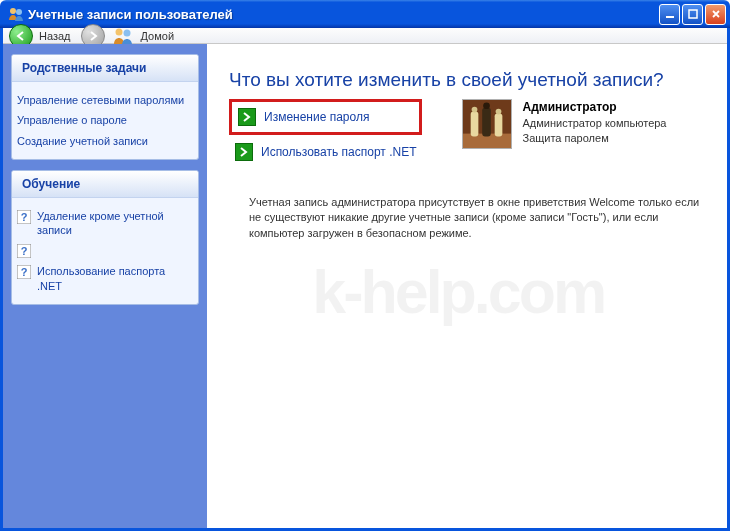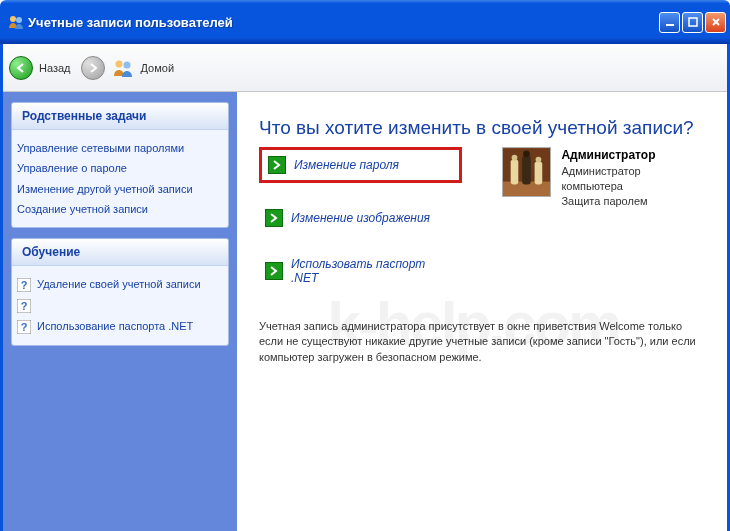--- a/index.html
+++ b/index.html
@@ -1,59 +1,59 @@
 <!DOCTYPE html>
 <html><head>
 <meta charset="utf-8">
 <style>
 * { box-sizing: border-box; margin: 0; padding: 0; }
 body { font-family: Tahoma, sans-serif; font-size: 11px; background: #fff; width: 730px; height: 531px; overflow: hidden; position: relative; }
 
-.titlebar { height: 44px; background: linear-gradient(to bottom, #3a83e8 0%, #0855dd 8%, #0855dd 85%, #0435a8 100%); display: flex; align-items: center; padding: 0 4px; color: #fff; border-radius: 6px 6px 0 0; }
+.titlebar { height: 28px; background: linear-gradient(to bottom, #3a83e8 0%, #0855dd 8%, #0855dd 85%, #0435a8 100%); display: flex; align-items: center; padding: 0 4px; color: #fff; border-radius: 6px 6px 0 0; }
 .titlebar-icon { width: 16px; height: 16px; margin: 0 4px; }
 .titlebar-title { flex: 1; font-weight: bold; font-size: 13px; text-shadow: 1px 1px 1px rgba(0,0,0,.3); }
 .winbtn { width: 21px; height: 21px; margin-left: 2px; border-radius: 3px; border: 1px solid #fff; display: flex; align-items: center; justify-content: center; font-family: Arial; font-weight: bold; cursor: pointer; }
 .winbtn.min, .winbtn.max { background: linear-gradient(to bottom,#4f8ff1,#1352c6); color: #fff; }
 .winbtn.close { background: linear-gradient(to bottom,#f19b6c,#d9411e); color: #fff; }
 .winbtn svg { display: block; }
 
 .window-frame { border-left: 3px solid #0855dd; border-right: 3px solid #0855dd; border-bottom: 3px solid #0855dd; height: 503px; background: #fff; display: flex; flex-direction: column; }
 
-.toolbar { height: 48px; background: linear-gradient(to bottom,#fdfdfd,#eef0f5); border-bottom: 1px solid #c8c8c8; display: flex; align-items: center; padding: 0 6px; gap: 4px; }
+.toolbar { height: 16px; background: linear-gradient(to bottom,#fdfdfd,#eef0f5); border-bottom: 1px solid #c8c8c8; display: flex; align-items: center; padding: 0 6px; gap: 4px; }
 .navbtn { width: 24px; height: 24px; border-radius: 50%; display: flex; align-items: center; justify-content: center; cursor: pointer; }
 .navbtn.back { background: radial-gradient(circle at 30% 30%, #8eee8e, #1a9a1a); border: 1px solid #0c6c0c; }
 .navbtn.fwd { background: radial-gradient(circle at 30% 30%, #e0e0e0, #a0a0a0); border: 1px solid #888; }
 .navlabel { color: #333; margin: 0 6px 0 2px; cursor: pointer; }
 .home-icon { width: 22px; height: 18px; margin-left: 4px; }
 
 .content-area { flex: 1; display: flex; background: #6487dc; }
-.sidebar { width: 234px; padding: 10px 8px; }
+.sidebar { width: 204px; padding: 10px 8px; }
 .sidebox { background: #f0f5ff; border: 1px solid #a6bde6; border-radius: 3px; margin-bottom: 10px; overflow: hidden; }
 .sidebox-header { background: linear-gradient(to bottom,#fff,#d6e2f6); color: #1842a6; font-weight: bold; font-size: 12px; padding: 6px 10px; border-bottom: 1px solid #c3d3ef; }
 .sidebox-body { padding: 8px 5px; }
 .sidelink { color: #1842a6; padding: 3px 0; cursor: pointer; line-height: 1.3; }
 .sidelink.with-q { display: flex; gap: 6px; align-items: flex-start; }
 .q-icon { width: 14px; height: 14px; flex-shrink: 0; margin-top: 1px; }
 
 .main { flex: 1; background: #fff; padding: 24px 22px; position: relative; }
 .main-title { color: #1842a6; font-size: 19px; font-weight: normal; margin-bottom: 7px; line-height: 1.25; }
 .tasks-and-user { display: flex; gap: 40px; align-items: flex-start; }
-.task-list { display: flex; flex-direction: column; gap: 22px; font-style: italic; }
+.task-list { display: flex; flex-direction: column; gap: 4px; }
 .task-item { display: flex; align-items: center; gap: 8px; cursor: pointer; padding: 4px 6px; }
 .task-item.highlighted { border: 3px solid #d21c1c; padding: 6px 10px 6px 6px; }
 .arrow-icon { width: 18px; height: 18px; background: #1a9a1a; border: 1px solid #0c6c0c; display: flex; align-items: center; justify-content: center; flex-shrink: 0; }
 .task-label { color: #1842a6; font-size: 12px; }
 
 .user-block { display: flex; gap: 10px; align-items: flex-start; }
 .user-pic { width: 50px; height: 50px; border: 1px solid #b0b0b0; }
 .user-info { line-height: 1.4; }
 .user-name { font-weight: bold; font-size: 12px; }
 .user-role, .user-prot { font-size: 11px; color: #333; }
 
-.note-text { color: #333; font-size: 11px; line-height: 1.4; margin-top: 30px; max-width: 470px; }
+.note-text { color: #333; font-size: 11px; line-height: 1.4; margin-top: 30px; max-width: 470px; margin-left: 20px; }
 
 .watermark { position: absolute; left: 50%; top: 50%; transform: translate(-53%,-42%); font-size: 61px; font-weight: bold; color: rgba(0,0,0,0.05); letter-spacing: -3px; white-space: nowrap; pointer-events: none; font-family: Arial; }
 </style>
 </head>
 <body>
 
 <div class="titlebar">
   <svg class="titlebar-icon" viewBox="0 0 16 16">
       <circle cx="5" cy="5" r="3" fill="#f4c36a"></circle>
       <circle cx="11" cy="6" r="3" fill="#8abff0"></circle>
@@ -101,34 +101,33 @@
   </div>
 
   <div class="content-area">
     <div class="sidebar">
 
       <div class="sidebox">
         <div class="sidebox-header">Родственные задачи</div>
         <div class="sidebox-body">
           <div class="sidelink">Управление сетевыми паролями</div>
           <div class="sidelink">Управление о пароле</div>
-          <div class="sidelink">Изменение другой учетной записи</div>
           <div class="sidelink">Создание учетной записи</div>
         </div>
       </div>
 
       <div class="sidebox">
         <div class="sidebox-header">Обучение</div>
         <div class="sidebox-body">
           <div class="sidelink with-q">
             <svg class="q-icon" viewBox="0 0 14 14">
                 <rect width="14" height="14" fill="#fff" stroke="#888"></rect>
                 <text x="7" y="11" text-anchor="middle" font-size="11" fill="#3a6fc7" font-weight="bold">?</text>
               </svg>
-            <span>Удаление своей учетной записи</span>
+            <span>Удаление кроме учетной записи</span>
           </div>
           <div class="sidelink with-q">
             <svg class="q-icon" viewBox="0 0 14 14">
                 <rect width="14" height="14" fill="#fff" stroke="#888"></rect>
                 <text x="7" y="11" text-anchor="middle" font-size="11" fill="#3a6fc7" font-weight="bold">?</text>
               </svg>
           </div>
           <div class="sidelink with-q">
             <svg class="q-icon" viewBox="0 0 14 14">
                 <rect width="14" height="14" fill="#fff" stroke="#888"></rect>
@@ -155,28 +154,20 @@
                 </svg>
               </div>
             <span class="task-label">Изменение пароля</span>
           </div>
           <div class="task-item">
             <div class="arrow-icon">
                 <svg width="10" height="10" viewBox="0 0 10 10">
                   <path d="M2 1l5 4-5 4" fill="none" stroke="#fff" stroke-width="2"></path>
                 </svg>
               </div>
-            <span class="task-label">Изменение изображения</span>
-          </div>
-          <div class="task-item">
-            <div class="arrow-icon">
-                <svg width="10" height="10" viewBox="0 0 10 10">
-                  <path d="M2 1l5 4-5 4" fill="none" stroke="#fff" stroke-width="2"></path>
-                </svg>
-              </div>
             <span class="task-label">Использовать паспорт .NET</span>
           </div>
         </div>
 
         <div class="user-block">
           <svg class="user-pic" viewBox="0 0 50 50">
             <rect width="50" height="50" fill="#6e3a1a"></rect>
             <rect x="0" y="35" width="50" height="15" fill="#a86b3a"></rect>
             <rect x="8" y="12" width="8" height="26" rx="3" fill="#e8d8a0"></rect>
             <rect x="20" y="8" width="9" height="30" rx="3" fill="#3a2a15"></rect>

